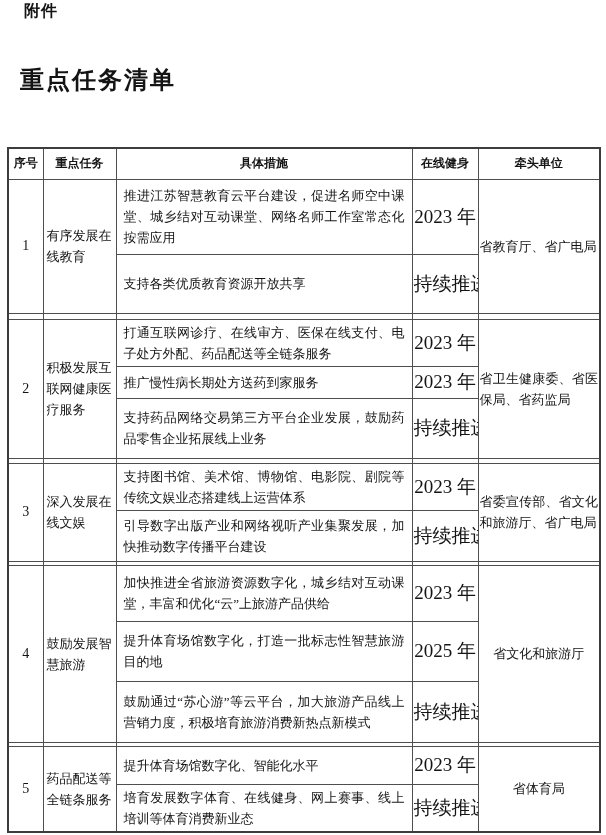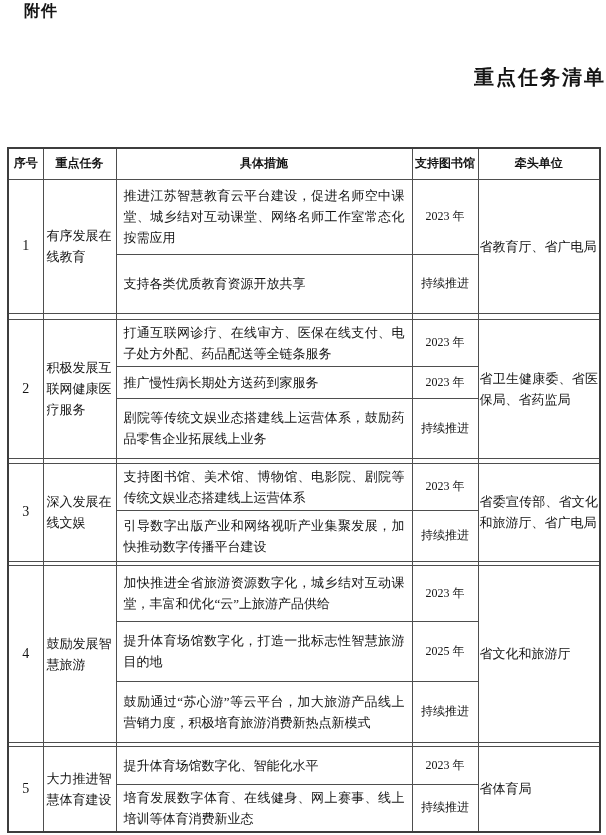--- a/index.html
+++ b/index.html
@@ -15,22 +15,22 @@
     position:absolute;
     left:24px; top:1px;
     font-family:"Liberation Sans","DejaVu Sans",sans-serif;
     font-weight:700;
     font-size:16px;
     letter-spacing:1px;
   }
   .doc-title {
     position:absolute;
     left:0; right:0; top:64px;
-    text-align:right;
-    font-size:20px;
+    text-align:left;
+    font-size:24px;
     font-weight:700;
     letter-spacing:2px;
     font-family:"Liberation Serif","DejaVu Serif",serif;
     margin-left:20px;
   }
   table.task-table {
     position:absolute;
     left:7px; top:147px;
     width:592px;
     border-collapse:collapse;
@@ -63,32 +63,32 @@
   .c-measure {
     text-align:justify;
     text-justify:inter-ideograph;
     padding:2px 7px;
     font-size:13px;
     line-height:21px;
     margin-top:19px;
   }
   .c-time {
     text-align:center;
-    font-size:12px;
+    font-size:19px;
     white-space:nowrap;
     padding:0 1px;
   }
   .c-org {
     padding:2px 1px;
     font-size:13px;
     line-height:21px;
     font-family:Liberation Serif, serif;
   }
   .org-justify { text-align:justify; text-justify:inter-ideograph; }
-  .org-center  { text-align:left; }
+  .org-center  { text-align:center; }
   tbody.gap td { padding:0; }
 </style>
 </head>
 <body>
 
 <div class="page">
 
   <div class="attachment">附件</div>
 
   <div class="doc-title">重点任务清单</div>
@@ -100,21 +100,21 @@
       <col style="width:296px">
       <col style="width:66px">
       <col style="width:122px">
     </colgroup>
 
     <thead>
       <tr style="height:31px">
         <th>序号</th>
         <th>重点任务</th>
         <th>具体措施</th>
-        <th>支持图书馆</th>
+        <th>在线健身</th>
         <th>牵头单位</th>
       </tr>
     </thead>
 
     <tbody>
       <tr style="height:75px">
         <td class="c-no" rowspan="2">1</td>
         <td class="c-task" rowspan="2">有序发展在线教育</td>
         <td class="c-measure">推进江苏智慧教育云平台建设，促进名师空中课堂、城乡结对互动课堂、网络名师工作室常态化按需应用</td>
         <td class="c-time">2023 年</td>
@@ -141,21 +141,21 @@
         <td class="c-task" rowspan="3">积极发展互联网健康医疗服务</td>
         <td class="c-measure">打通互联网诊疗、在线审方、医保在线支付、电子处方外配、药品配送等全链条服务</td>
         <td class="c-time">2023 年</td>
         <td class="c-org org-justify" rowspan="3">省卫生健康委、省医保局、省药监局</td>
       </tr>
       <tr style="height:32px">
         <td class="c-measure">推广慢性病长期处方送药到家服务</td>
         <td class="c-time">2023 年</td>
       </tr>
       <tr style="height:60px">
-        <td class="c-measure">剧院等传统文娱业态搭建线上运营体系，鼓励药品零售企业拓展线上业务</td>
+        <td class="c-measure">支持药品网络交易第三方平台企业发展，鼓励药品零售企业拓展线上业务</td>
         <td class="c-time">持续推进</td>
       </tr>
     </tbody>
     <tbody class="gap">
       <tr style="height:5px">
           <td></td>
           <td></td>
           <td></td>
           <td></td>
           <td></td>
@@ -208,21 +208,21 @@
           <td></td>
           <td></td>
           <td></td>
           <td></td>
         </tr>
     </tbody>
 
     <tbody>
       <tr style="height:38px">
         <td class="c-no" rowspan="2">5</td>
-        <td class="c-task" rowspan="2">大力推进智慧体育建设</td>
+        <td class="c-task" rowspan="2">药品配送等全链条服务</td>
         <td class="c-measure">提升体育场馆数字化、智能化水平</td>
         <td class="c-time">2023 年</td>
         <td class="c-org org-center" rowspan="2">省体育局</td>
       </tr>
       <tr style="height:46px">
         <td class="c-measure">培育发展数字体育、在线健身、网上赛事、线上培训等体育消费新业态</td>
         <td class="c-time">持续推进</td>
       </tr>
     </tbody>
 

